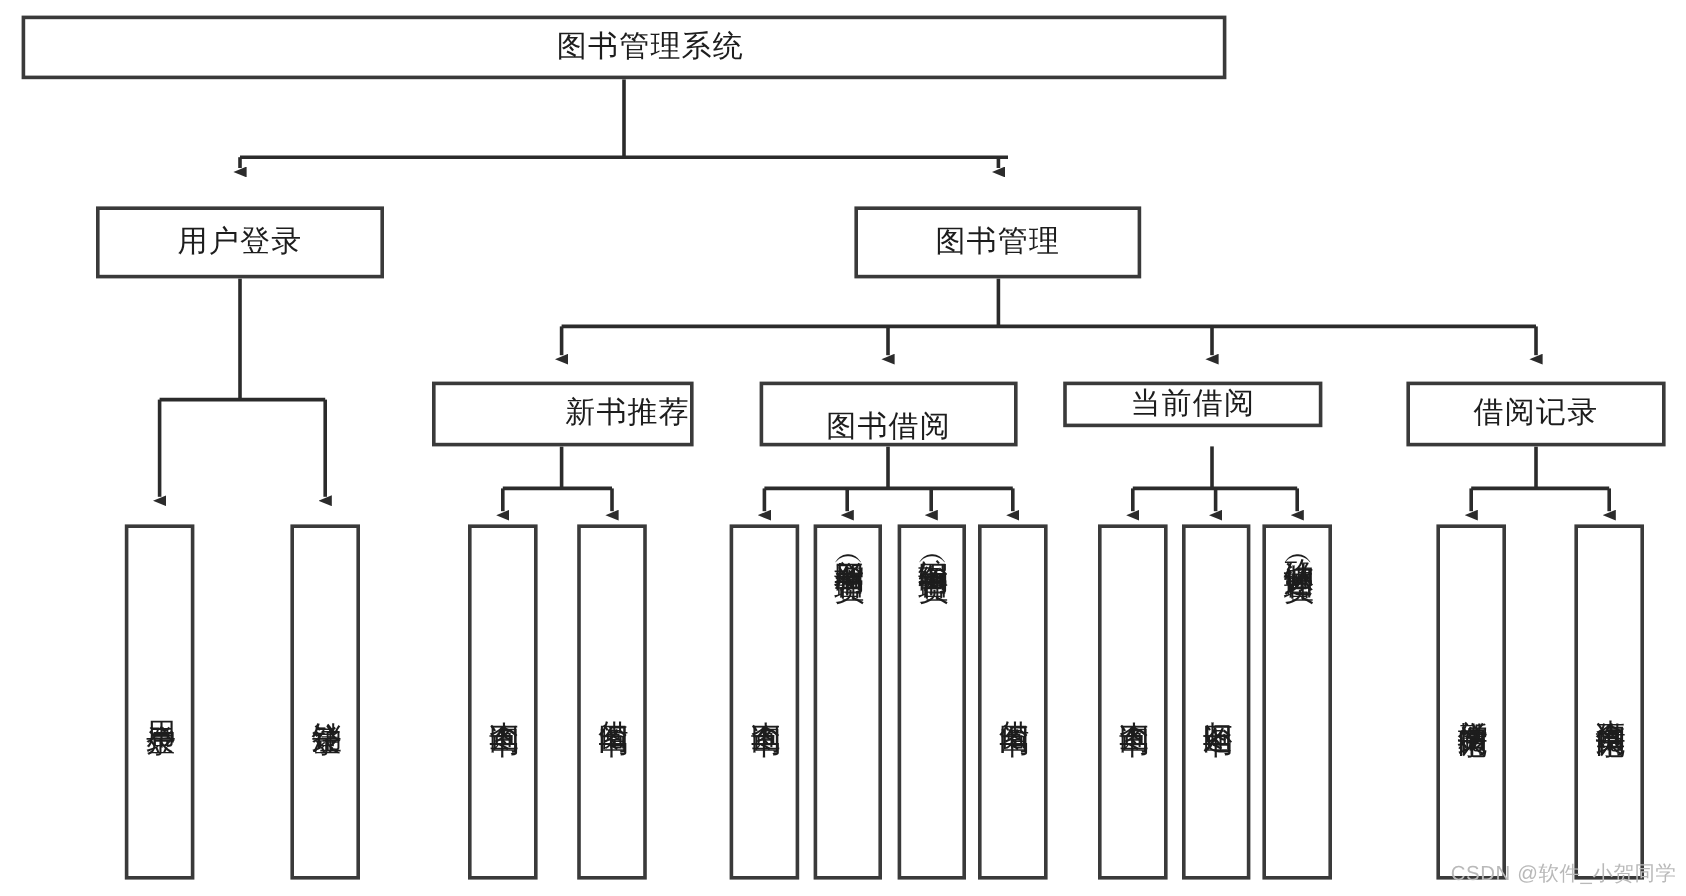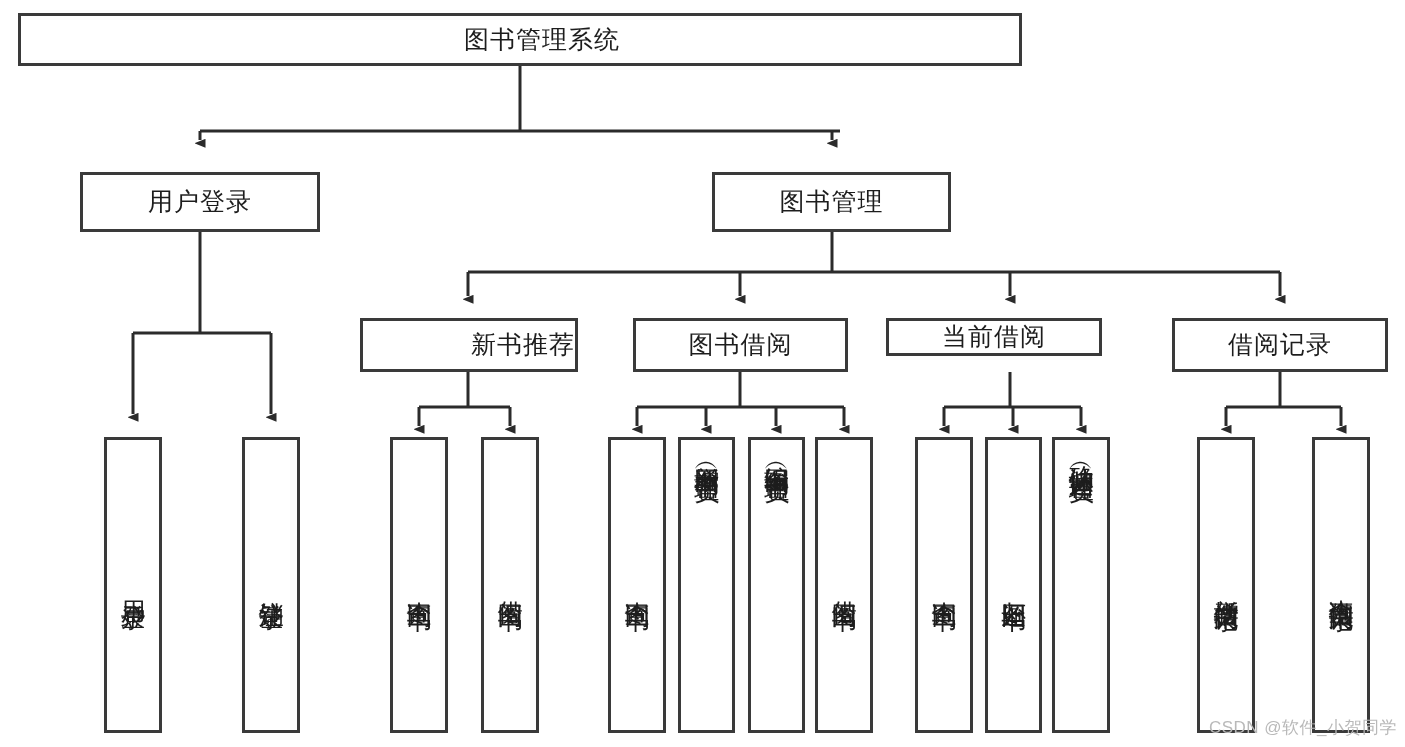--- a/index.html
+++ b/index.html
@@ -135,21 +135,21 @@
   <div class="node horizontal" style="left:80px; top:172px; width:240px; height:60px;">
     <span>用户登录</span>
   </div>
   <div class="node horizontal" style="left:712px; top:172px; width:239px; height:60px;">
     <span>图书管理</span>
   </div>
 
   <div class="node horizontal" style="left:360px; top:318px; width:218px; height:54px;justify-content:flex-end;">
     <span>新书推荐</span>
   </div>
-  <div class="node horizontal" style="left:633px; top:318px; width:215px; height:54px;">
+  <div class="node horizontal" style="left:633px; top:318px; width:215px; height:54px;align-items:flex-end;">
     <span>图书借阅</span>
   </div>
   <div class="node horizontal" style="left:886px; top:318px; width:216px; height:38px;">
     <span>当前借阅</span>
   </div>
   <div class="node horizontal" style="left:1172px; top:318px; width:216px; height:54px;text-align:right;">
     <span>借阅记录</span>
   </div>
 
   <div class="node vertical center" style="left:104px; top:437px; width:58px; height:296px;">

